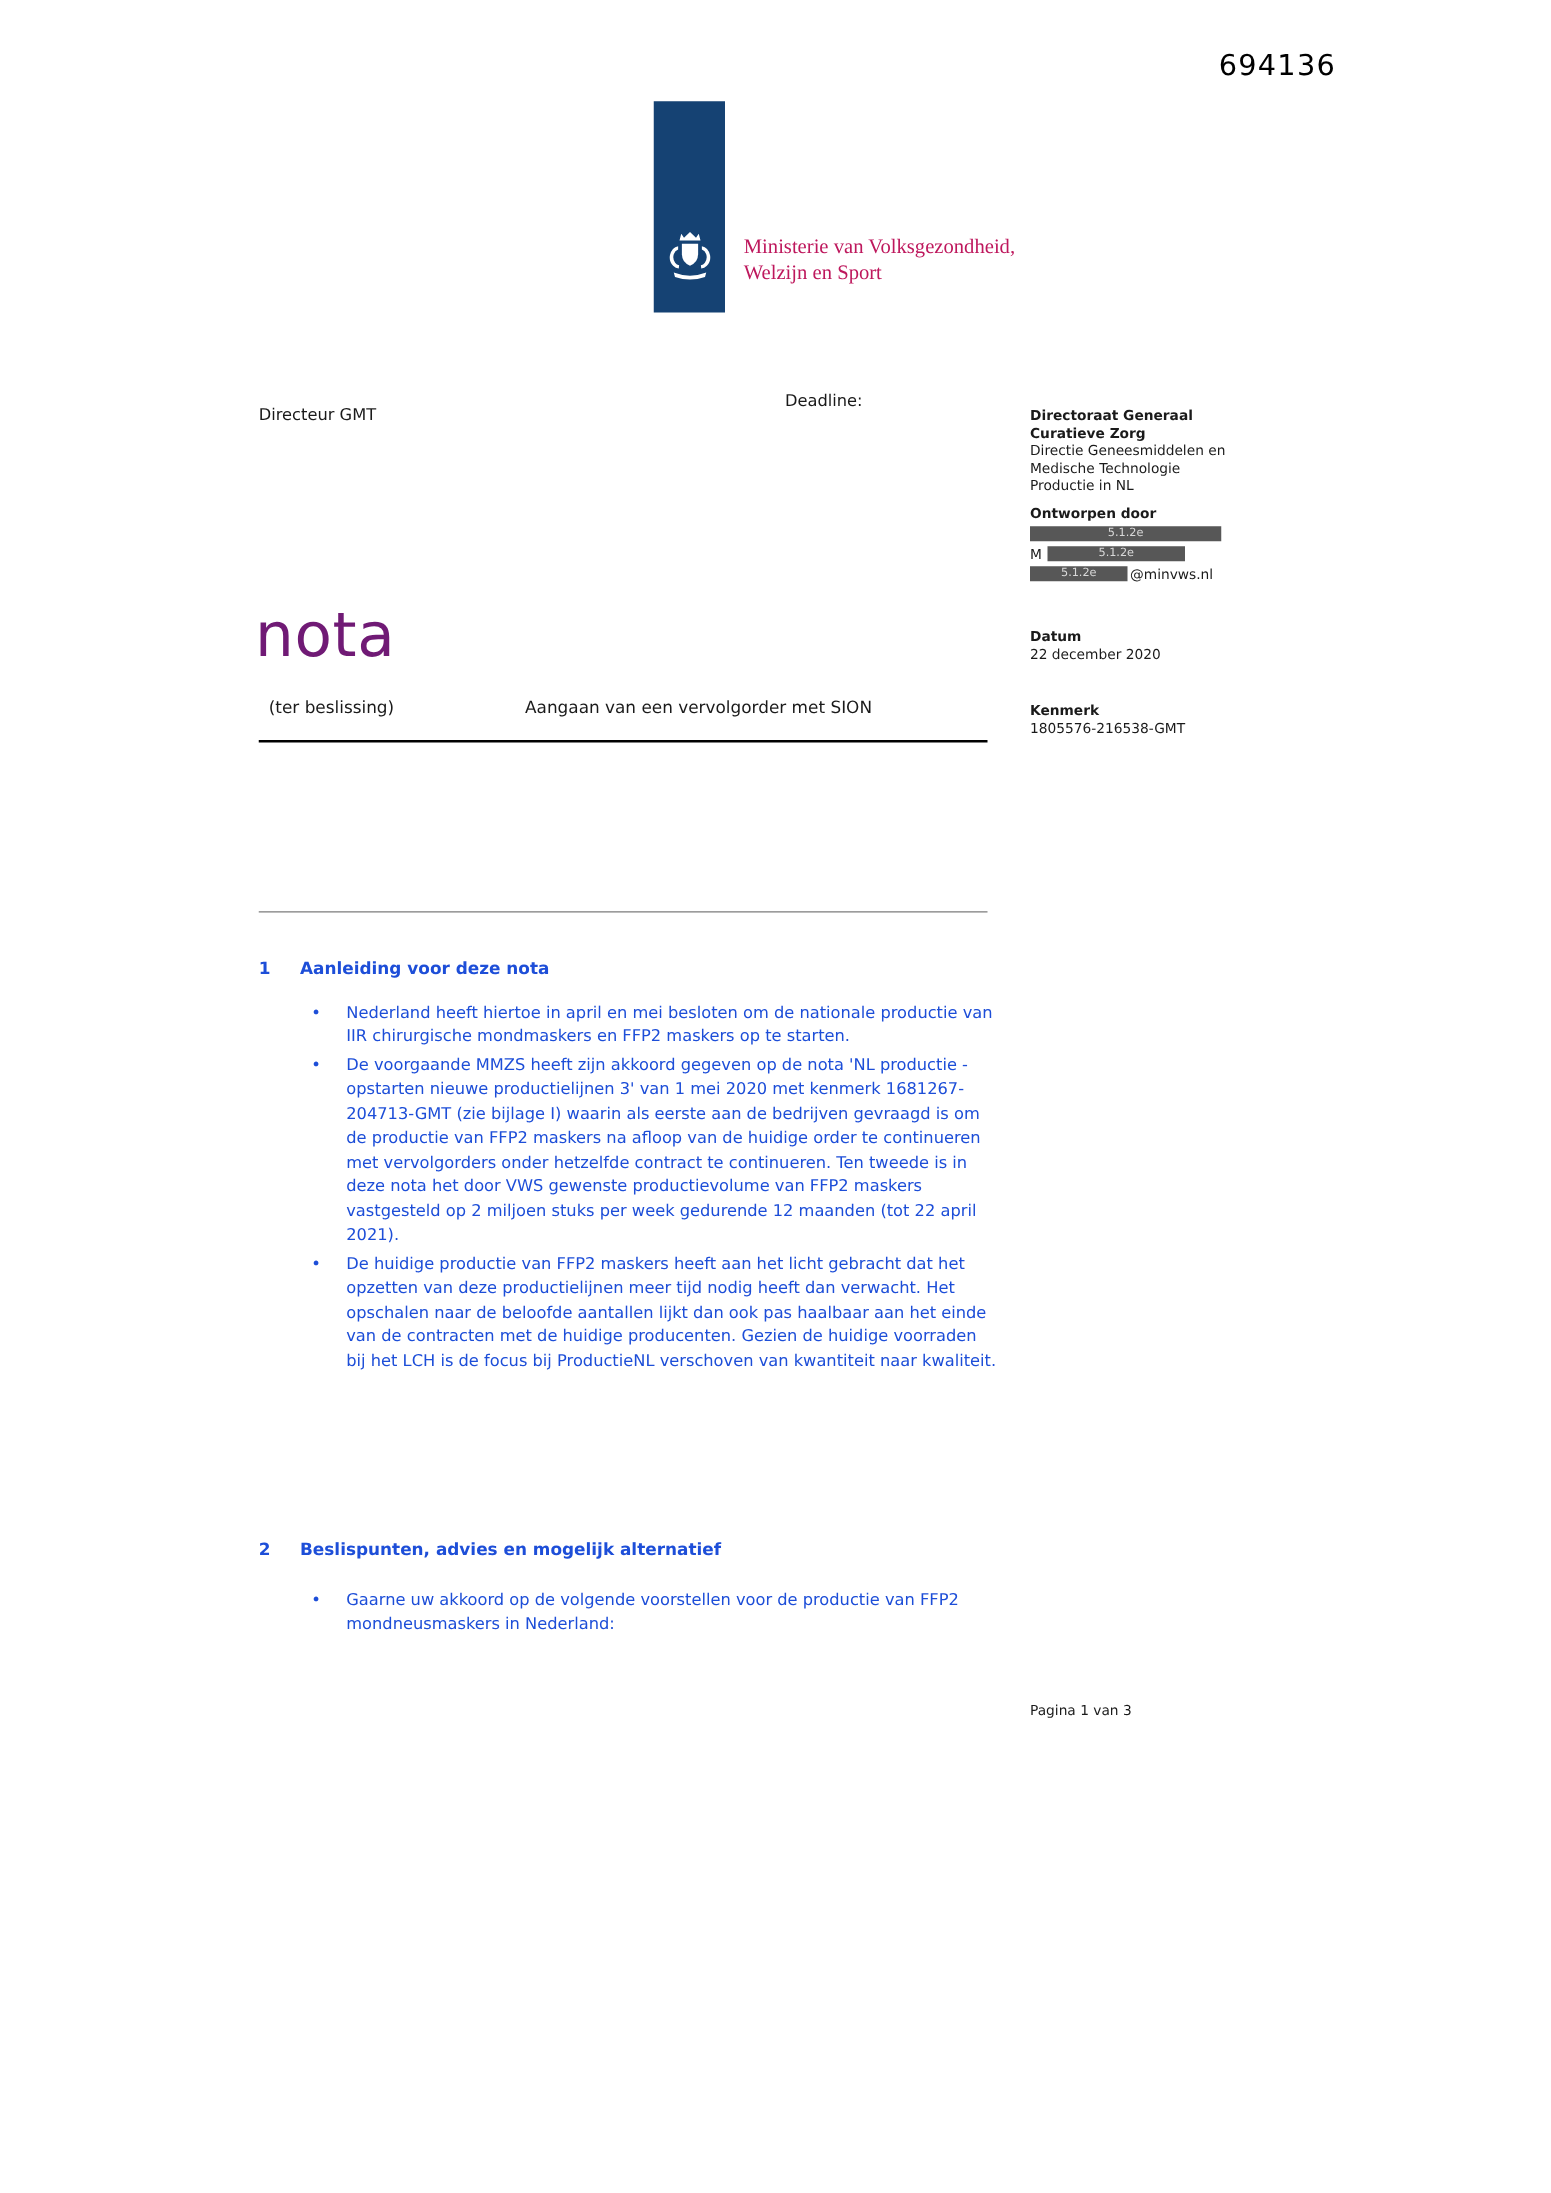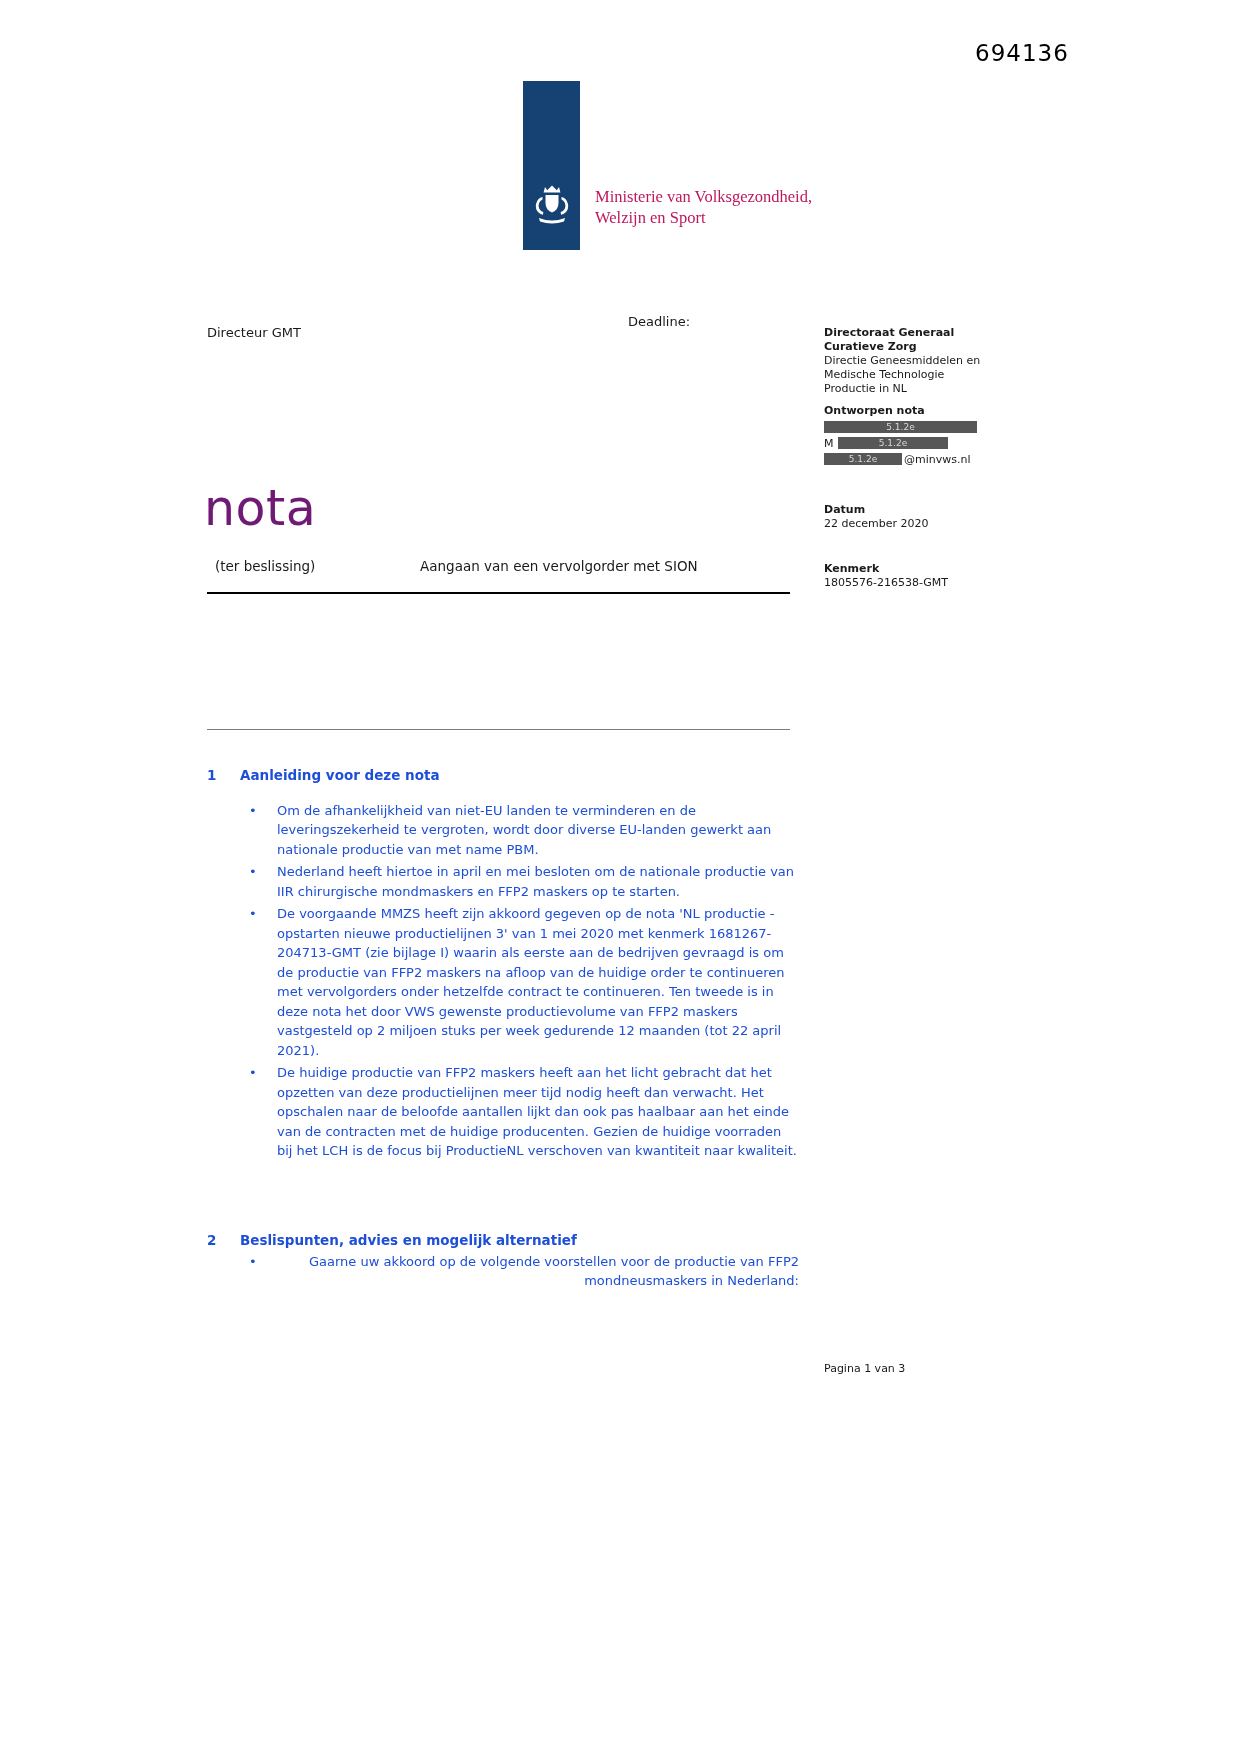--- a/index.html
+++ b/index.html
@@ -77,21 +77,21 @@
   .rule-title { position:absolute; left:207px; top:592px; width:583px; height:2px; background:#000; }
   .rule-mid   { position:absolute; left:207px; top:729px; width:583px; height:1px; background:#7c7c7c; }
 
   
   .sec { position:absolute; left:207px; width:592px; font-size:13px; line-height:19.5px; color:#1d4ed8; }
   .sec1 { top:766px; }
   .sec2 { top:1231px; }
   .sec-head { font-weight:bold; font-size:13.5px; }
   .sec-num { display:inline-block; width:33px; }
   .bullets { list-style:none; margin-top:15px; }
-  .sec2 .bullets { margin-top:1px;text-align:right; }
+  .sec2 .bullets { margin-top:20px; }
   .bullets li { position:relative; padding-left:70px; margin-bottom:3px; }
   .bullets li::before { content:"\2022"; position:absolute; left:42px; top:0; }
 
   
   .page-footer { position:absolute; left:824px; top:1362px; font-size:11px; }
 </style>
 </head>
 <body>
 
 <div class="page">
@@ -115,21 +115,21 @@
   <div class="meta-addressee">Directeur GMT</div>
   <div class="meta-deadline">Deadline:</div>
 
   <aside class="sidebar">
     <div class="sb-bold">Directoraat Generaal
 Curatieve Zorg</div>
     <div class="sb-text">Directie Geneesmiddelen en
 Medische Technologie
 Productie in NL</div>
 
-    <div class="sb-bold gap-sm">Ontworpen nota</div>
+    <div class="sb-bold gap-sm">Ontworpen door</div>
     <div class="redact-row">
       <span class="redact-bar bar-1">5.1.2e</span>
     </div>
     <div class="redact-row">
       <span class="m-prefix">M</span>
       <span class="redact-bar bar-2">5.1.2e</span>
     </div>
     <div class="redact-row">
       <span class="redact-bar bar-3">5.1.2e</span>
       <span class="email">@minvws.nl</span>
@@ -149,21 +149,20 @@
     <span class="sub-right">Aangaan van een vervolgorder met SION</span>
   </div>
   <div class="rule-title"></div>
   <div class="rule-mid"></div>
 
   <section class="sec sec1">
     <div class="sec-head">
       <span class="sec-num">1</span><span>Aanleiding voor deze nota</span>
     </div>
     <ul class="bullets">
-      <li><span>Om de afhankelijkheid van niet-EU landen te verminderen en de leveringszekerheid te vergroten, wordt door diverse EU-landen gewerkt aan nationale productie van met name PBM.</span></li>
       <li><span>Nederland heeft hiertoe in april en mei besloten om de nationale productie van IIR chirurgische mondmaskers en FFP2 maskers op te starten.</span></li>
       <li><span>De voorgaande MMZS heeft zijn akkoord gegeven op de nota 'NL productie - opstarten nieuwe productielijnen 3' van 1 mei 2020 met kenmerk 1681267-204713-GMT (zie bijlage I) waarin als eerste aan de bedrijven gevraagd is om de productie van FFP2 maskers na afloop van de huidige order te continueren met vervolgorders onder hetzelfde contract te continueren. Ten tweede is in deze nota het door VWS gewenste productievolume van FFP2 maskers vastgesteld op 2 miljoen stuks per week gedurende 12 maanden (tot 22 april 2021).</span></li>
       <li><span>De huidige productie van FFP2 maskers heeft aan het licht gebracht dat het opzetten van deze productielijnen meer tijd nodig heeft dan verwacht. Het opschalen naar de beloofde aantallen lijkt dan ook pas haalbaar aan het einde van de contracten met de huidige producenten. Gezien de huidige voorraden bij het LCH is de focus bij ProductieNL verschoven van kwantiteit naar kwaliteit.</span></li>
     </ul>
   </section>
 
   <section class="sec sec2">
     <div class="sec-head">
       <span class="sec-num">2</span><span>Beslispunten, advies en mogelijk alternatief</span>
     </div>

